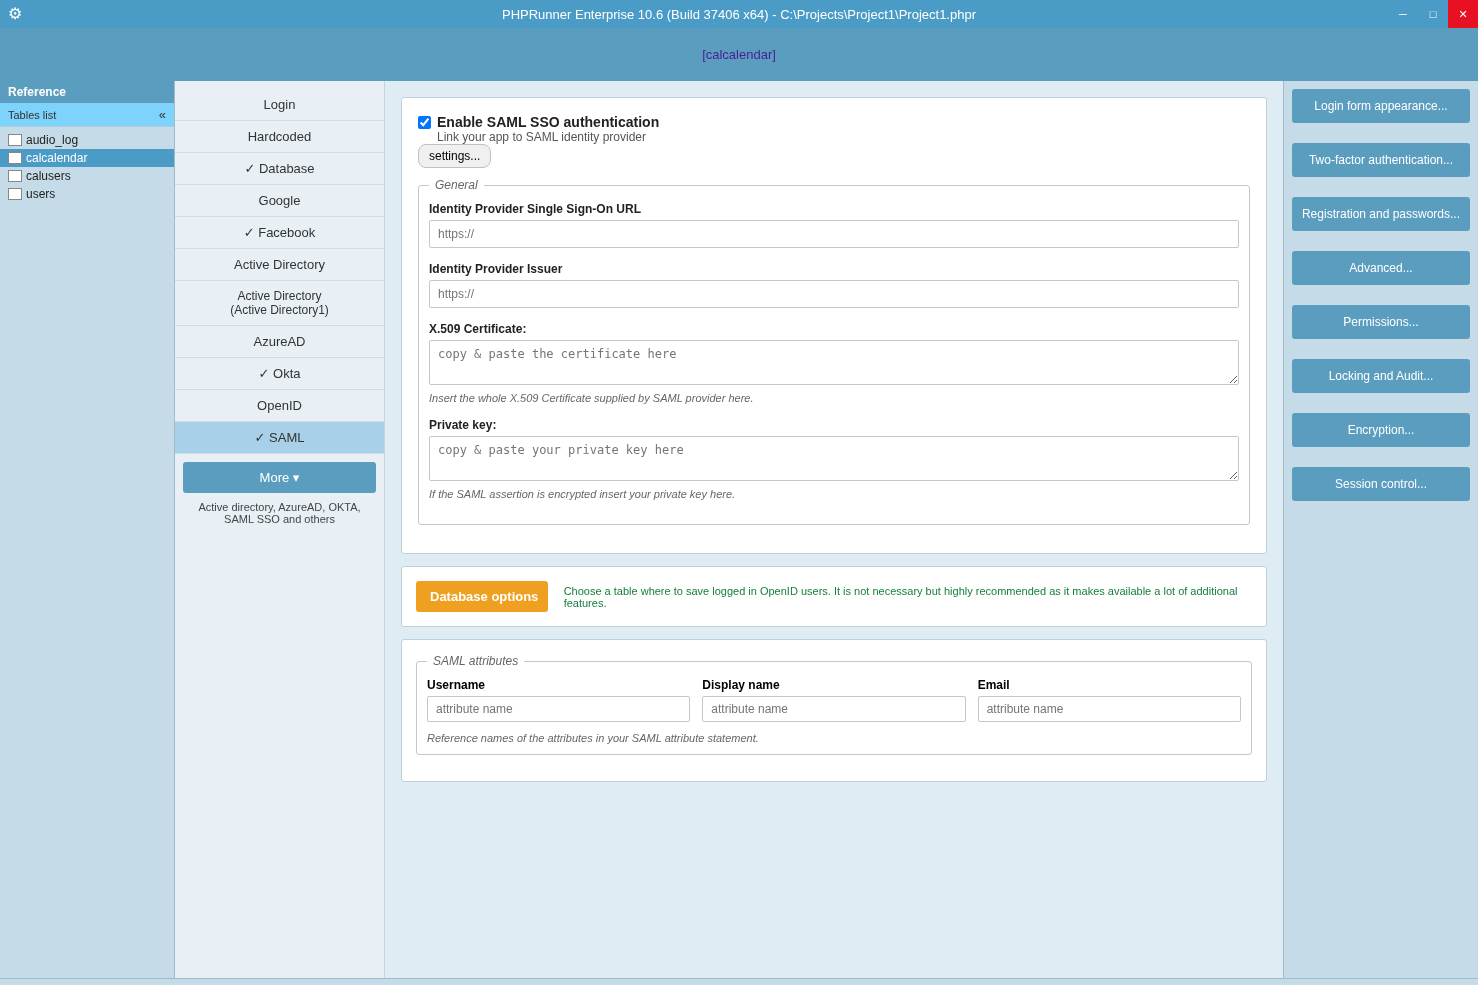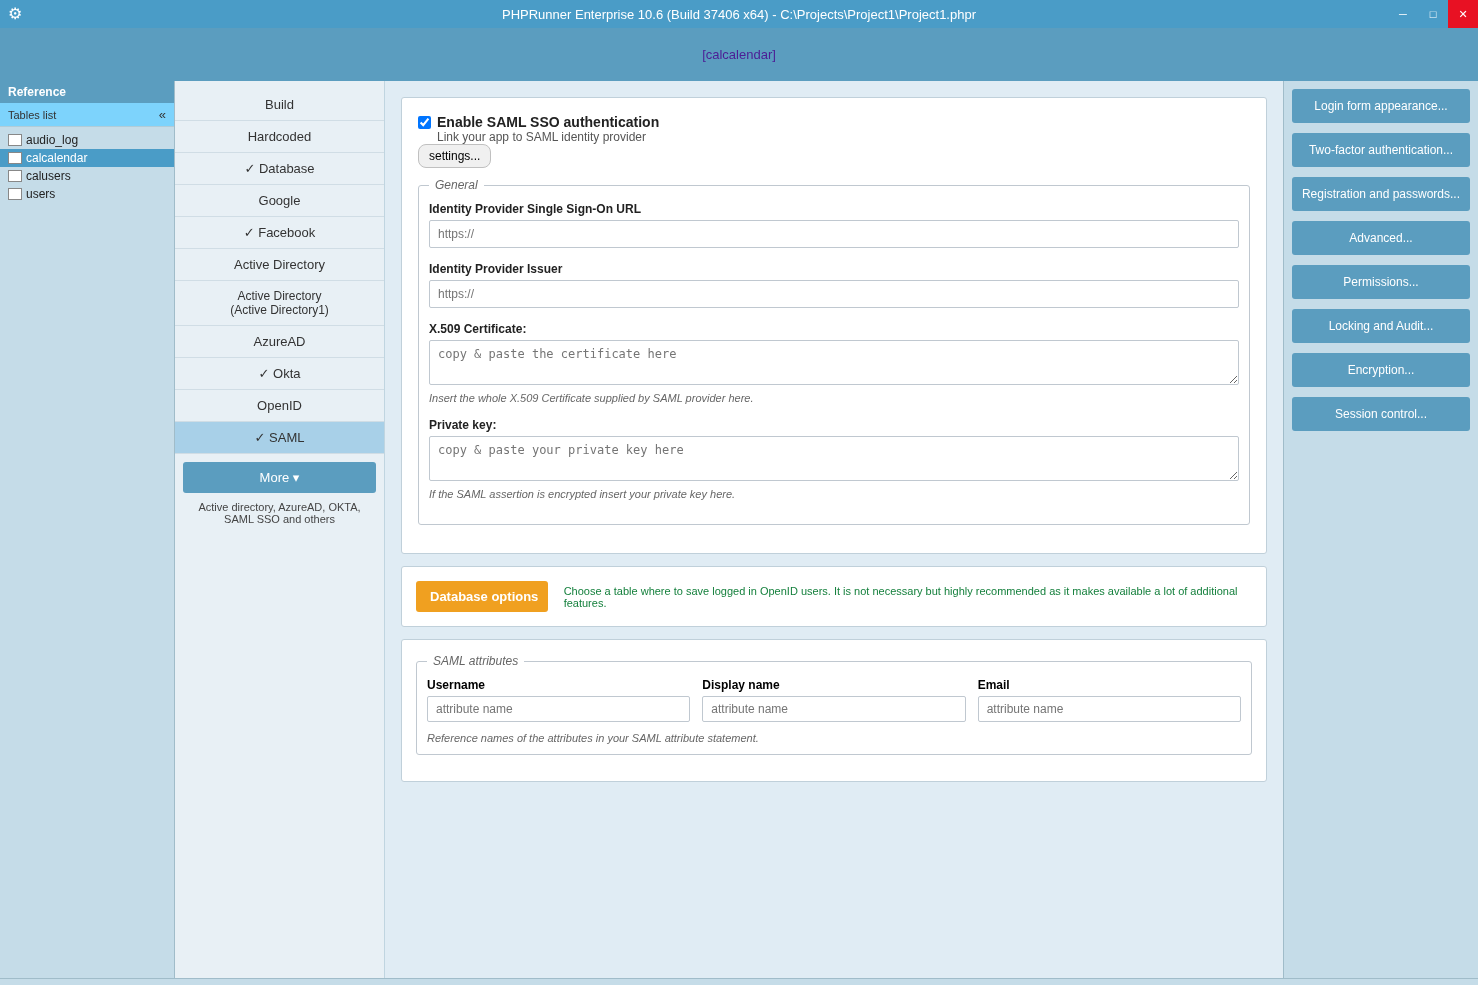--- a/index.html
+++ b/index.html
@@ -246,21 +246,21 @@
     .attr-hint { font-size: 11px; color: #666; font-style: italic; margin-top: 8px; }
 
     
     #right-panel {
       width: 195px;
       background: #c5dce8;
       border-left: 1px solid #a0bcc9;
       padding: 8px;
       display: flex;
       flex-direction: column;
-      gap: 10px;
+      gap: 20px;
     }
     .right-btn {
       background: #5b9dbf;
       color: white;
       border: none;
       padding: 10px 8px;
       border-radius: 3px;
       cursor: pointer;
       font-size: 12px;
       text-align: center;
@@ -384,21 +384,21 @@
         <span>calusers</span>
       </div>
       <div class="table-item">
         <span class="table-icon"></span>
         <span>users</span>
       </div>
     </div>
   </div>
 
   <div id="auth-panel">
-    <div class="auth-item">Build</div>
+    <div class="auth-item">Login</div>
     <div class="auth-item">Hardcoded</div>
     <div class="auth-item checked">Database</div>
     <div class="auth-item">Google</div>
     <div class="auth-item checked">Facebook</div>
     <div class="auth-item">Active Directory</div>
     <div class="auth-item" style="font-size:12px;">Active Directory<br>(Active Directory1)</div>
     <div class="auth-item">AzureAD</div>
     <div class="auth-item checked">Okta</div>
     <div class="auth-item">OpenID</div>
     <div class="auth-item checked active">SAML</div>

